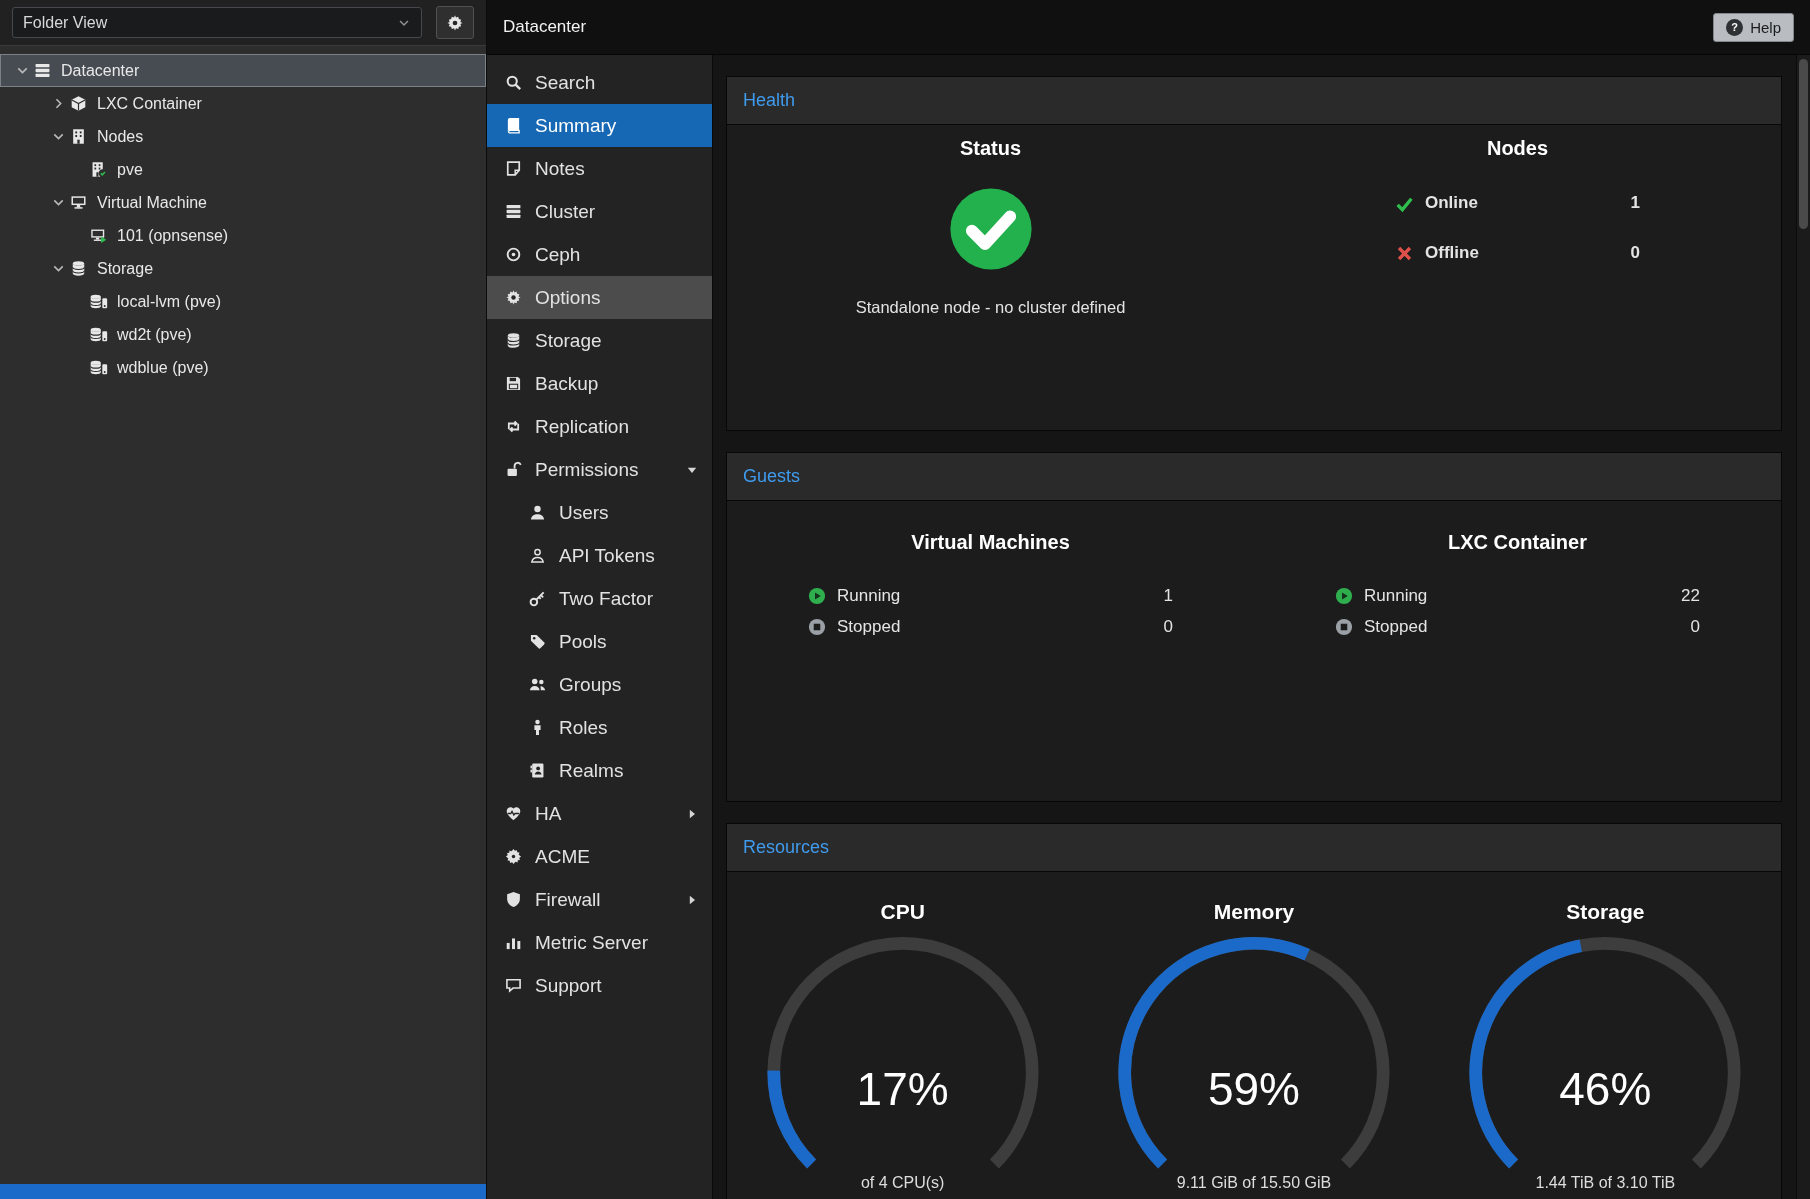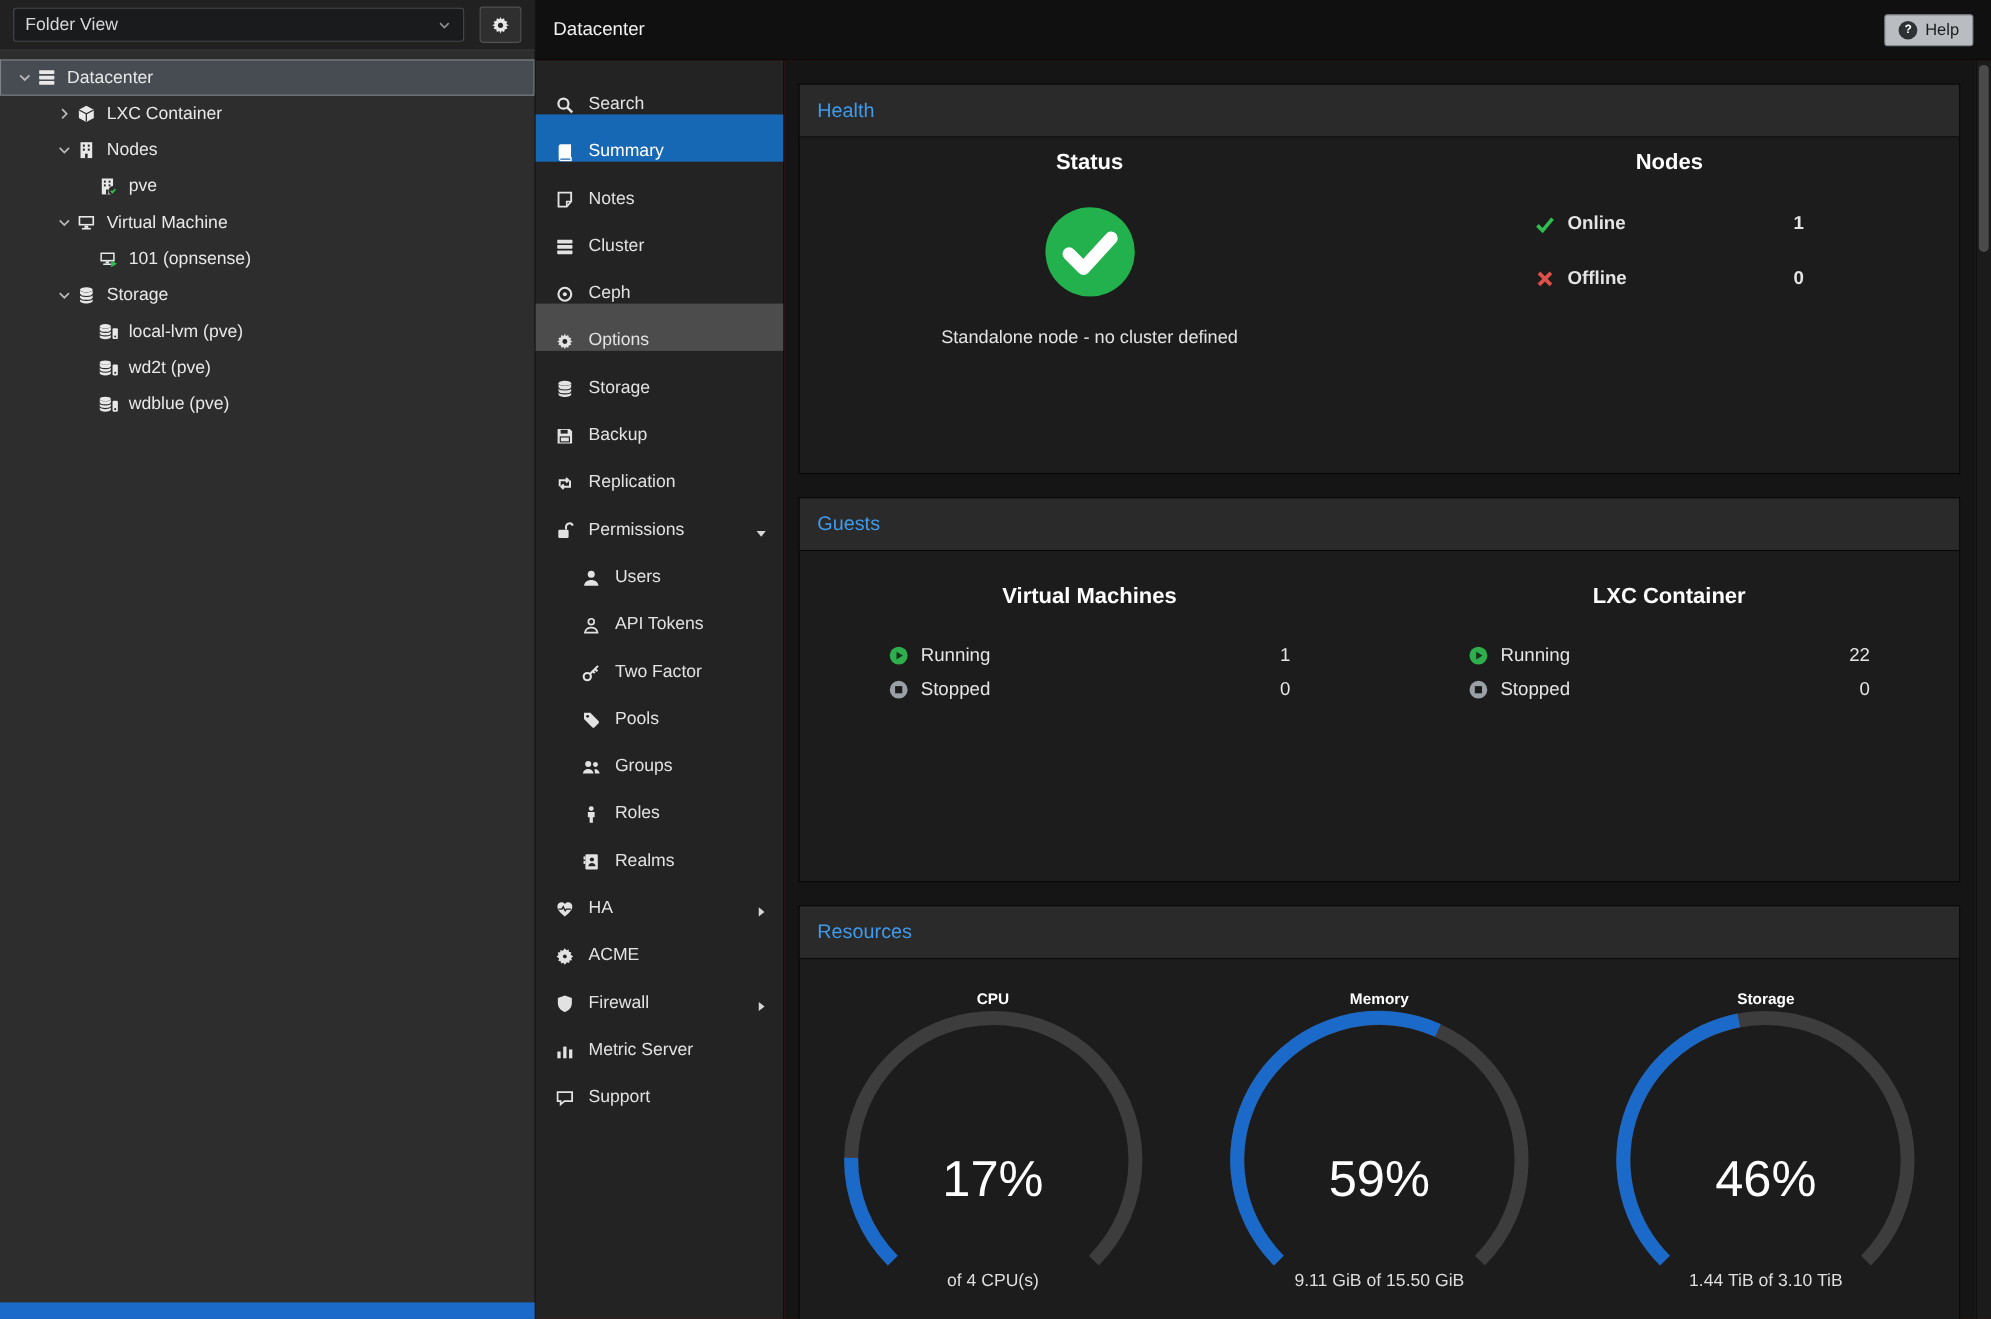--- a/index.html
+++ b/index.html
@@ -1,18 +1,18 @@
 <!DOCTYPE html>
 <html><head>
 <meta charset="utf-8">
 <style>
   * { box-sizing: border-box; margin: 0; padding: 0; }
   html,body { background:#161616; }
   body { font-family: "Liberation Sans", "DejaVu Sans", sans-serif; color:#e4e4e4; }
-  .app { width:1810px; height:1199px; display:flex; overflow:hidden; background:#b91c1c; }
+  .app { width:1810px; height:1199px; display:flex; overflow:hidden; background:#e5e5e5; }
 
   
   .left-panel { width:487px; display:flex; flex-direction:column; background:#2d2d2d; border-right:1px solid #0b0b0b; }
   .left-toolbar { height:46px; background:#212121; display:flex; align-items:center; padding:0 12px; border-bottom:1px solid #3a3a3a; }
   .view-select { flex:1; height:31px; background:#191b1d; border:1px solid #45494d; border-radius:3px;
                  display:flex; align-items:center; padding:0 10px; font-size:16px; color:#d8d8d8; cursor:pointer; }
   .view-select .vs-caret { margin-left:auto; opacity:.75; }
   .view-select .vs-caret svg { width:14px; height:14px; display:block; }
   .tool-btn { width:38px; height:33px; margin-left:14px; background:#2f2f2f; border:1px solid #515151; border-radius:3px;
               display:flex; align-items:center; justify-content:center; color:#e6e6e6; cursor:pointer; }
@@ -37,21 +37,21 @@
   .crumb { font-size:17px; color:#f2f2f2; }
   .help-btn { margin-left:auto; display:flex; align-items:center; gap:7px; background:#b9bdc1; border:1px solid #83878b;
               border-radius:3px; color:#1a1c1e; font-size:15px; padding:5px 12px; cursor:pointer; font-family:inherit; }
   .q-icon { width:17px; height:17px; border-radius:50%; background:#2e3133; color:#fff; font-size:11px; font-weight:bold;
             display:flex; align-items:center; justify-content:center; }
 
   .right-body { flex:1; display:flex; min-height:0; }
 
   
   .menu { width:226px; background:#232323; border-right:1px solid #0a0a0a; padding-top:6px; }
-  .menu-row { height:43px; display:flex; align-items:flex-end; padding-left:18px; font-size:16px; color:#e2e2e2; cursor:pointer; }
+  .menu-row { height:43px; display:flex; align-items:center; padding-left:18px; font-size:19px; color:#e2e2e2; cursor:pointer; }
   .menu-row.indent { padding-left:42px; }
   .menu-row.selected { background:#1768b4; color:#ffffff; }
   .menu-row.focused { background:#4c4c4c; }
   .micon { width:20px; display:flex; align-items:center; margin-right:10px; }
   .micon svg { width:17px; height:17px; display:block; }
   .mexp { margin-left:auto; margin-right:13px; width:13px; display:flex; align-items:center; }
   .mexp svg { width:12px; height:12px; display:block; }
   .mexp.empty { visibility:hidden; }
 
   
@@ -84,21 +84,21 @@
   .guest-rows { width:365px; margin:26px auto 0; }
   .g-row { display:flex; align-items:center; height:31px; font-size:17px; }
   .gicon { width:23px; display:flex; align-items:center; }
   .gicon svg { width:18px; height:18px; display:block; }
   .glabel { margin-left:6px; }
   .gval { margin-left:auto; }
 
   
   .resources-body { display:flex; padding-top:28px; height:480px; }
   .gauge-col { flex:1; text-align:center; }
-  .gauge-title { font-size:14px; font-weight:bold; color:#fff; }
+  .gauge-title { font-size:21px; font-weight:bold; color:#fff; margin-bottom:10px; }
   .gauge-wrap { position:relative; width:300px; height:238px; margin:0 auto; }
   .gauge-svg { width:300px; height:238px; display:block; }
   .gauge-value { position:absolute; left:0; right:0; top:128px; font-size:46px; color:#ffffff; }
   .gauge-caption { margin-top:2px; font-size:16px; color:#dedede; }
 </style>
 </head>
 <body>
 
 <div class="app">
 

